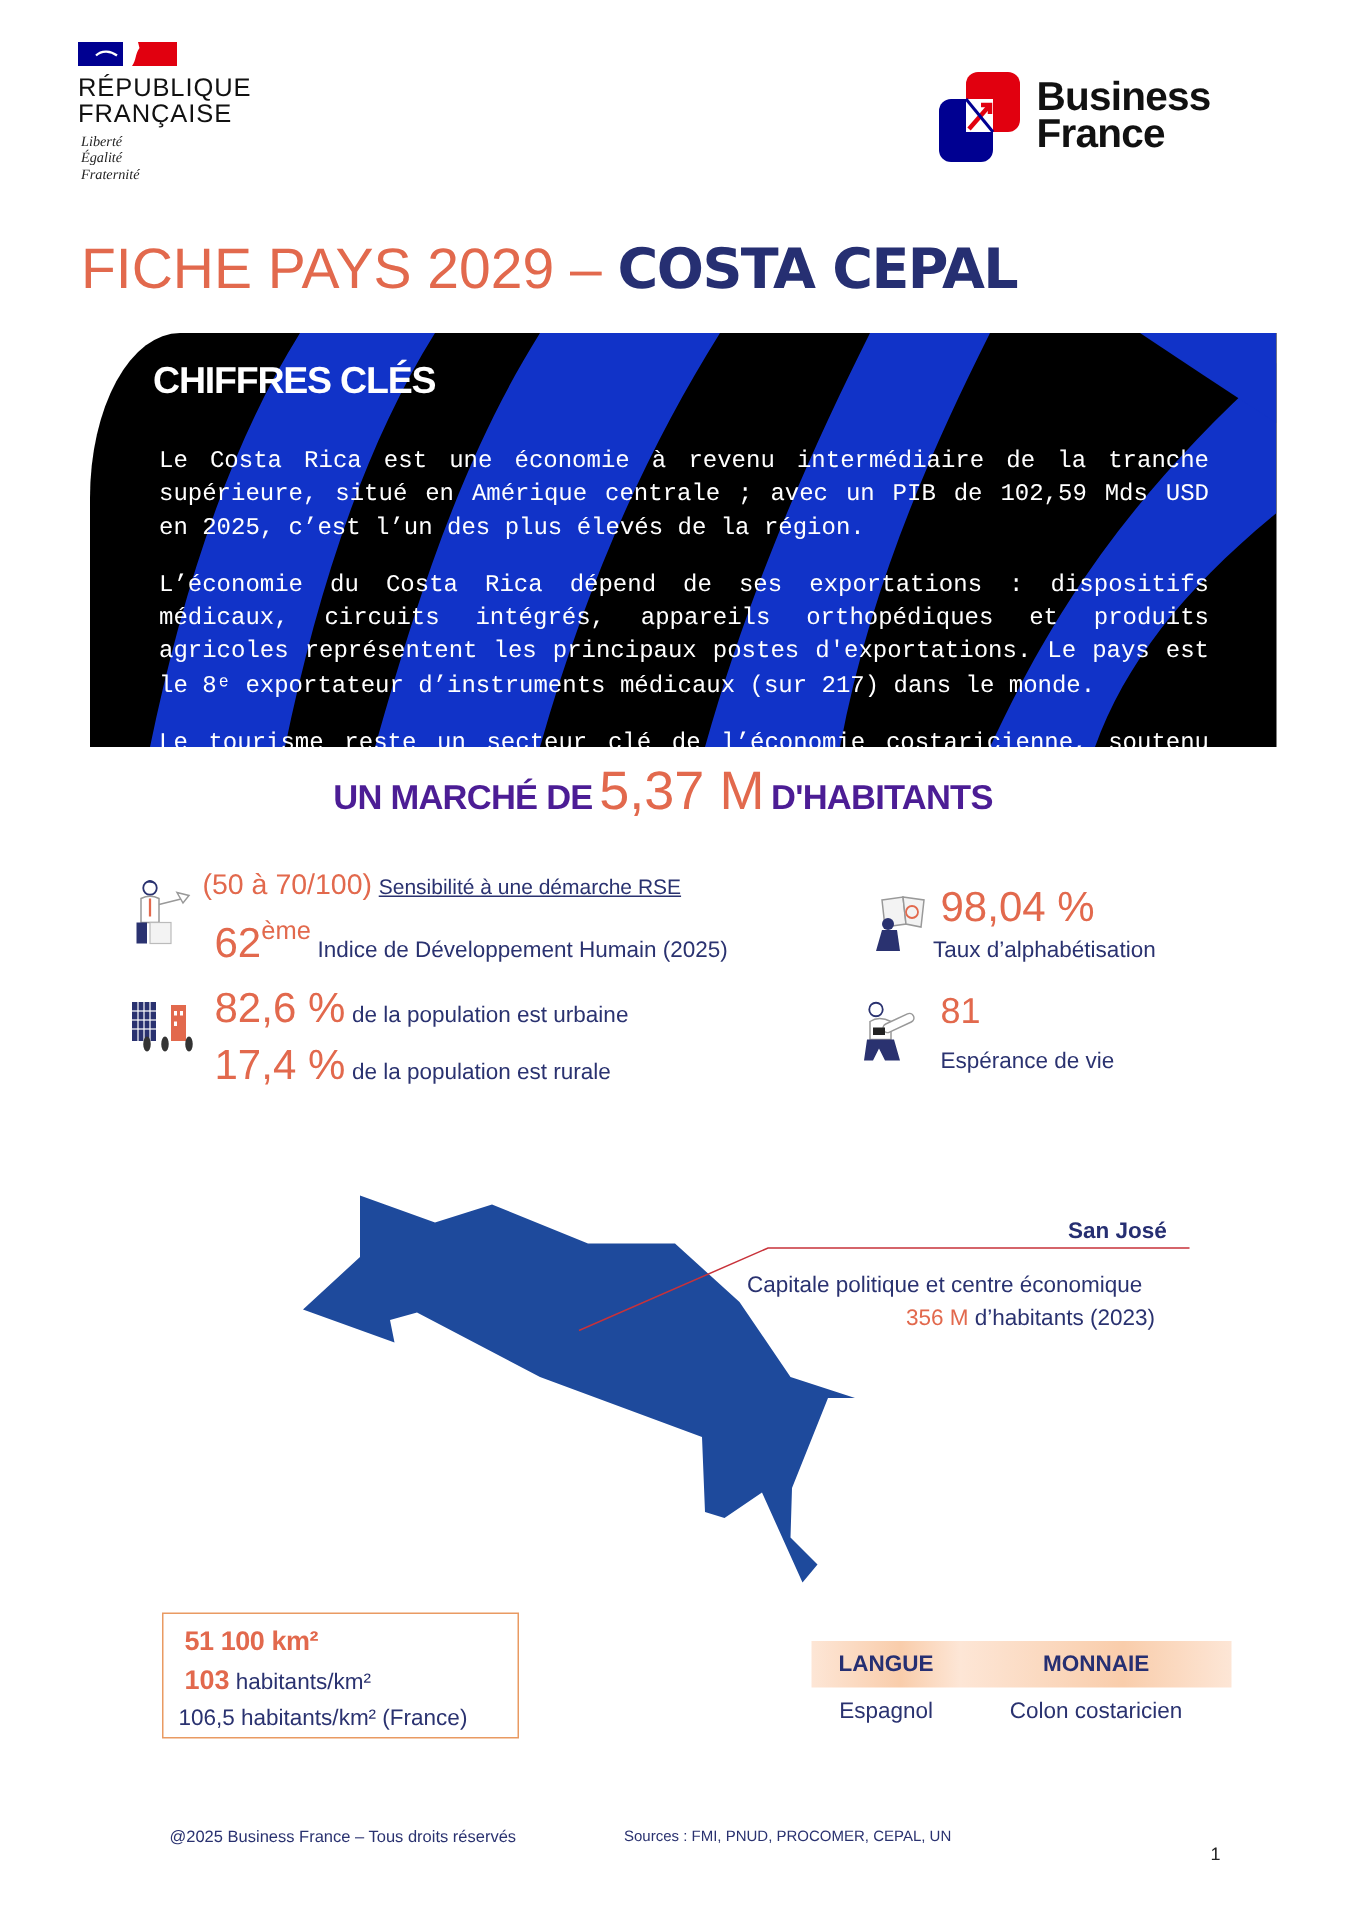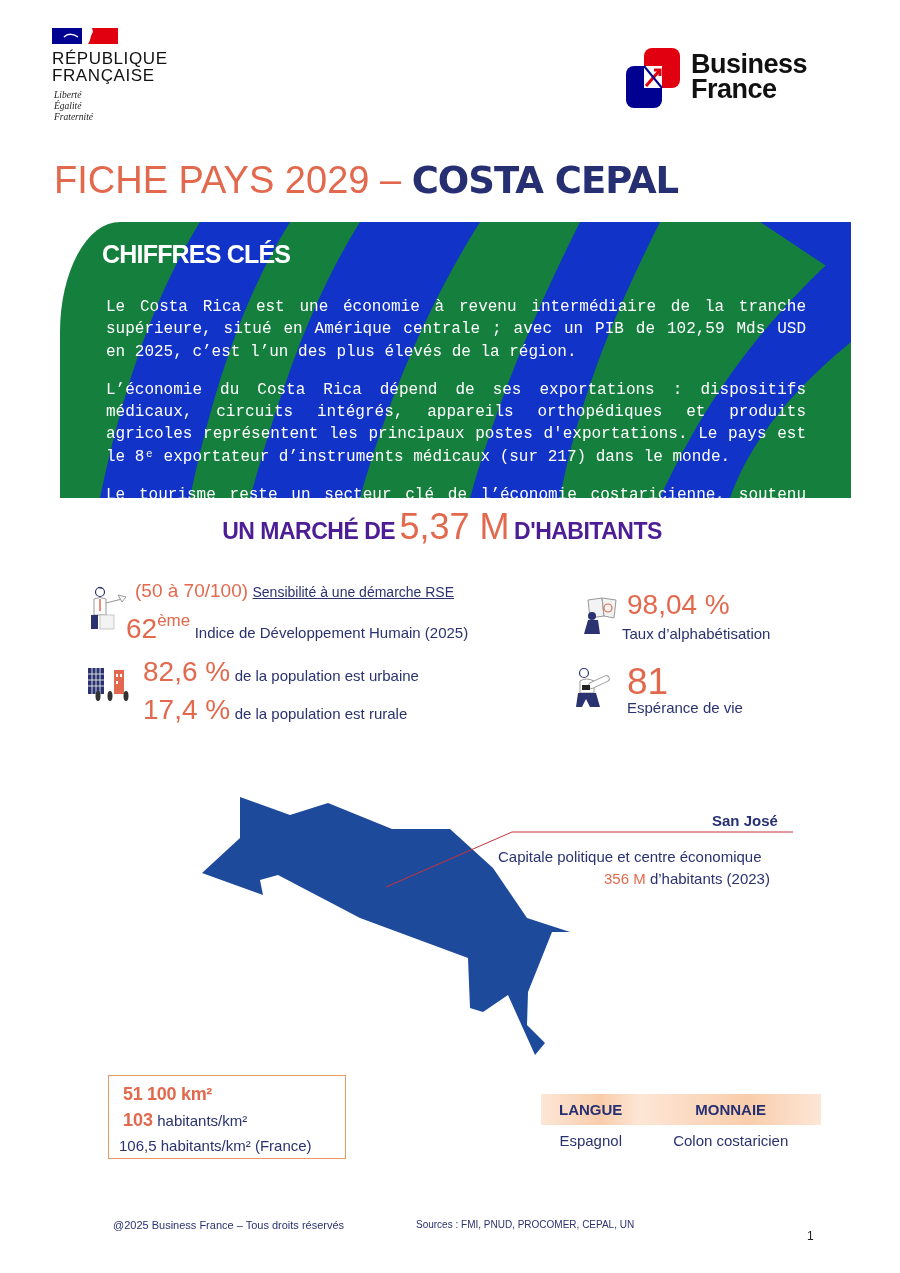--- a/index.html
+++ b/index.html
@@ -13,21 +13,21 @@
   .rf-motto { left: 54px; top: 90px; font-family: "Liberation Serif", "DejaVu Serif", serif; font-style: italic; font-size: 9.5px; line-height: 11px; color: #222; }
   .bf-logo { left: 626px; top: 48px; width: 56px; height: 60px; }
   .bf-name { left: 691px; top: 52px; font-weight: 700; font-size: 27px; line-height: 25px; color: #111; letter-spacing: -0.5px; }
 
   
   .title { left: 54px; top: 158px; font-size: 38px; line-height: 44px; white-space: nowrap; }
   .title .t-light { color: #e2694d; }
   .title .t-bold { color: #262f72; font-weight: 700; font-family: "DejaVu Sans", sans-serif; font-size: 37px; letter-spacing: -1px; }
 
   
-  .keybox { left: 60px; top: 222px; width: 791px; height: 276px; overflow: hidden; border-top-left-radius: 60px 110px; background: #15803d; }
+  .keybox { left: 60px; top: 222px; width: 791px; height: 276px; overflow: hidden; border-top-left-radius: 60px 110px; background: #000000; }
   .keybox svg.bg { position: absolute; left: 0; top: 0; }
   .keybox-title { position: absolute; left: 42px; top: 18px; color: #fff; font-weight: 700; font-size: 25px; letter-spacing: -0.8px; }
   .keybox-text { position: absolute; left: 30px; top: 58px; width: 732px; color: #fff; font-size: 16px; line-height: 22.3px; text-align: justify; }
   .keybox-text p { margin: 16px; font-family: Liberation Mono, monospace; }
 
   
   .market { left: 0; width: 884px; top: 506px; text-align: center; white-space: nowrap; }
   .market .m-bold { color: #4c1d95; font-weight: 700; font-size: 23px; letter-spacing: -0.5px; }
   .market .m-num { color: #e2694d; font-size: 36px; }
 
@@ -129,21 +129,21 @@
     <path d="M18 18 Q26 16 34 14" stroke="#999" stroke-width="1.2" fill="none"></path>
     <path d="M30 10 L38 12 L34 17 Z" fill="#fff" stroke="#999" stroke-width="1"></path>
     <path d="M3 30 L10 30 L10 44 L3 44 Z" fill="#2a3270"></path>
     <rect x="12" y="30" width="14" height="14" fill="#f3f3f3" stroke="#bbb" stroke-width="0.8"></rect>
   </svg>
 </div>
 <div class="abs" style="left:135px; top:580px; white-space:nowrap;">
   <span class="stat-big" style="font-size:19px;">(50 à 70/100)</span>
   <span class="stat-label" style="font-size:14px; text-decoration:underline;">Sensibilité à une démarche RSE</span>
 </div>
-<div class="abs" style="left:126px; top:611px; white-space:nowrap;">
+<div class="abs" style="left:143px; top:611px; white-space:nowrap;">
   <span class="stat-big" style="font-size:28px;">62</span><sup class="orange" style="font-size:17px; vertical-align:12px;">ème</sup>
   <span class="stat-label">Indice de Développement Humain (2025)</span>
 </div>
 
 <div class="icon" style="left:86px; top:666px;">
   <svg width="44" height="38" viewBox="0 0 44 38">
     <rect x="2" y="2" width="16" height="26" fill="#2a3270"></rect>
     <g stroke="#ffffff" stroke-width="0.8">
       <line x1="6" y1="2" x2="6" y2="28"></line>
         <line x1="10" y1="2" x2="10" y2="28"></line>
@@ -189,21 +189,21 @@
 <div class="icon" style="left:572px; top:665px;">
   <svg width="46" height="44" viewBox="0 0 46 44">
     <circle cx="12" cy="8" r="4.5" fill="#fff" stroke="#2a3270" stroke-width="1.2"></circle>
     <path d="M8 16 Q14 12 22 16 L22 28 L8 28 Z" fill="#fff" stroke="#999" stroke-width="1"></path>
     <rect x="16" y="14" width="22" height="6" rx="3" transform="rotate(-25 27 17)" fill="#fff" stroke="#999" stroke-width="1"></rect>
     <rect x="10" y="20" width="8" height="5" fill="#222"></rect>
     <path d="M6 28 L24 28 L28 42 L18 42 L14 34 L10 42 L4 42 Z" fill="#2a3270"></path>
   </svg>
 </div>
 <div class="abs" style="left:627px; top:661px; white-space:nowrap;">
-  <div class="stat-big" style="font-size:37px;">81</div>
+  <div class="stat-big" style="font-size:24px;">81</div>
 </div>
 <div class="abs" style="left:627px; top:699px; white-space:nowrap;">
   <span class="stat-label">Espérance de vie</span>
 </div>
 
 <svg class="abs map" width="900" height="1273" viewBox="0 0 900 1273">
   <polygon points="240,797 290,815 328,803 392,829 450,829 493,868 527,918 570,932 552,932 528,992 527,1025 545,1043 535,1055 508,995 483,1012 470,1008 468,958 360,918 278,875 260,880 263,895 202,873 240,838" fill="#1e4a9c"></polygon>
   <polyline points="386,887 512,832 793,832" fill="none" stroke="#c8323a" stroke-width="1"></polyline>
 </svg>
 <div class="abs" style="left:712px; top:812px; font-weight:700; font-size:15px; color:#262f72;">San José</div>

